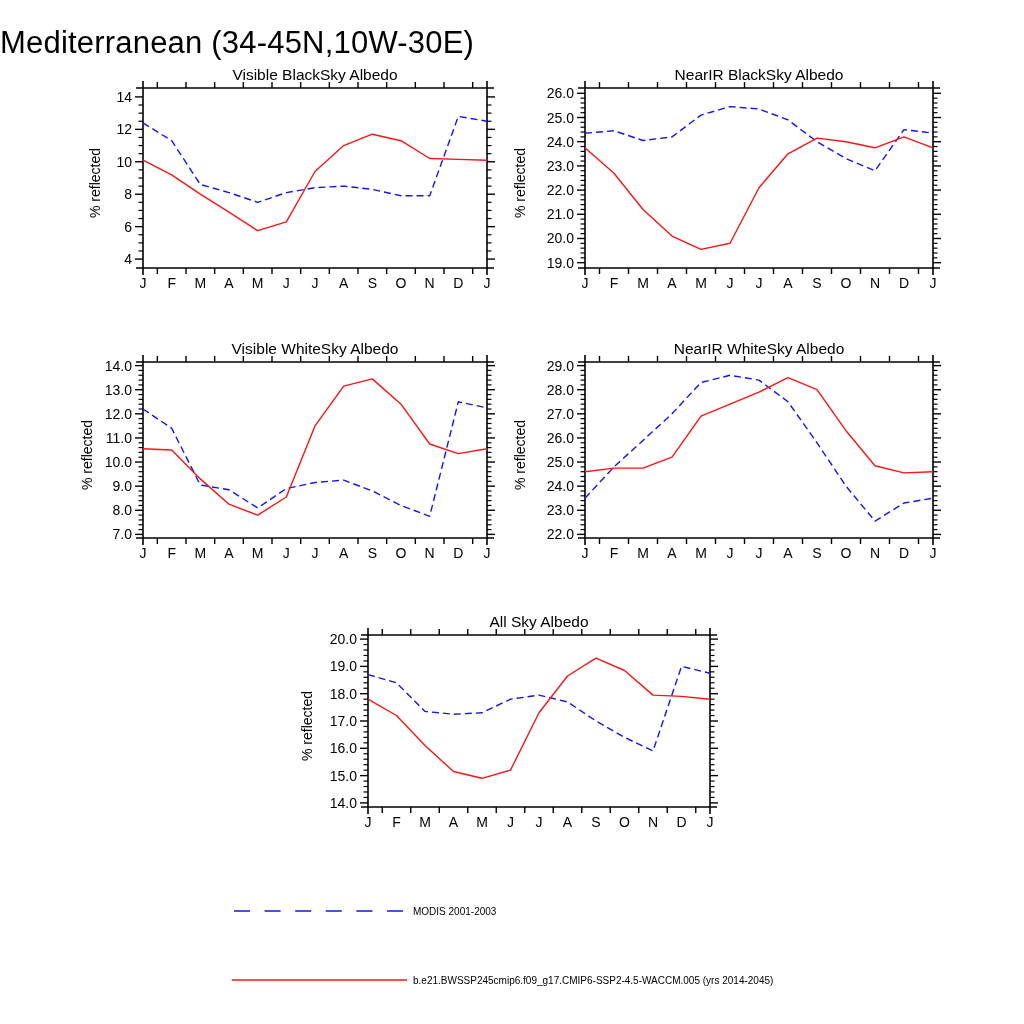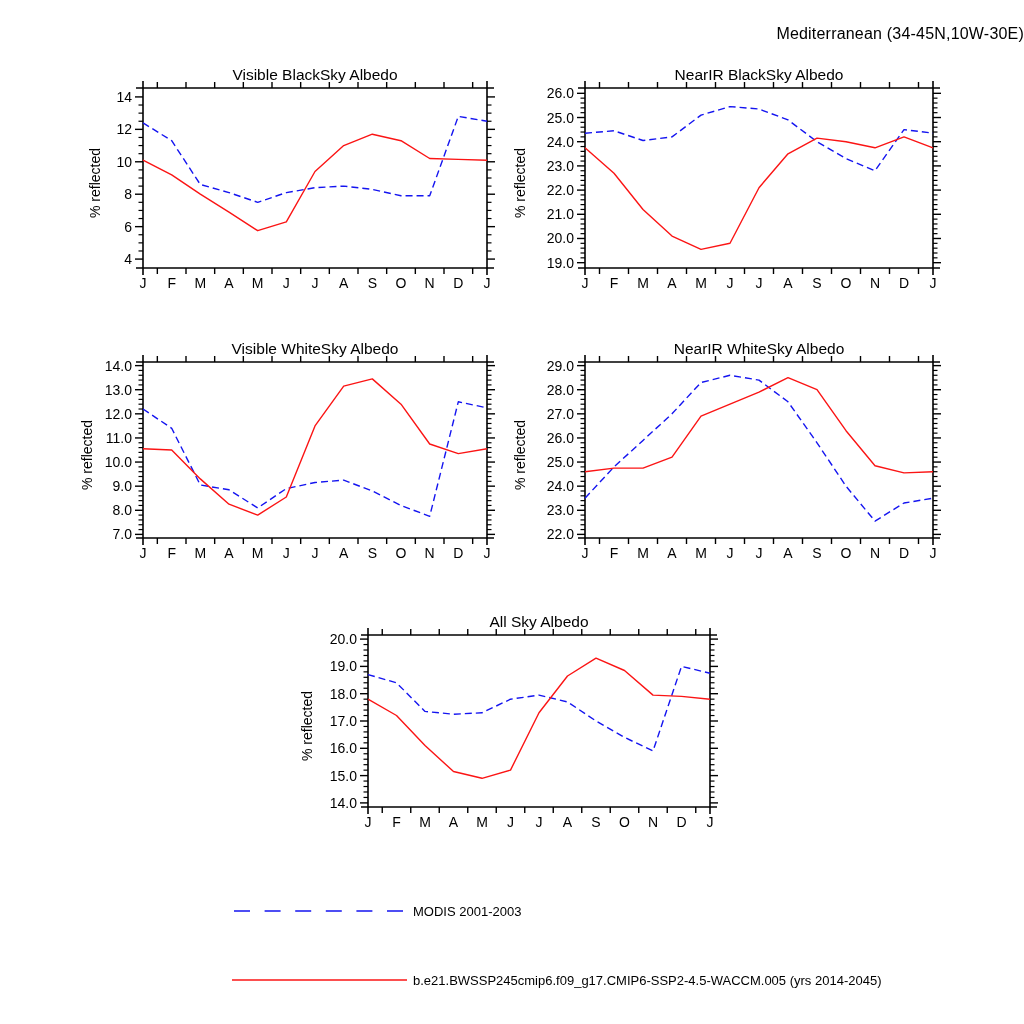--- a/index.html
+++ b/index.html
@@ -1,23 +1,23 @@
 <!DOCTYPE html>
 <html><head>
 <meta charset="utf-8">
 <style>
   html,body{margin:0;padding:0;background:#ffffff;}
   .page{position:relative;width:1024px;height:1024px;background:#ffffff;overflow:hidden;
         font-family:"Liberation Sans",sans-serif;color:#000;}
-  .main-title{position:absolute;top:25px;left:0;width:100%;text-align:right;
-              font-size:16px;letter-spacing:0.2px;}
+  .main-title{position:absolute;top:25px;left:0;width:100%;text-align:left;
+              font-size:31px;letter-spacing:0.2px;}
   svg.charts{position:absolute;left:0;top:0;}
   .legend-item{position:absolute;display:flex;align-items:center;height:14px;}
   .legend-swatch{display:block;flex:0 0 auto;}
-  .legend-label{margin-left:6px;font-size:13px;white-space:nowrap;}
+  .legend-label{margin-left:6px;font-size:10px;white-space:nowrap;}
 </style>
 </head>
 <body>
 
 <div class="page">
 
   <div class="main-title">Mediterranean (34-45N,10W-30E)</div>
 
   <svg class="charts" width="1024" height="1024" viewBox="0 0 1024 1024">
       <g font-family="&quot;Liberation Sans&quot;, sans-serif">

